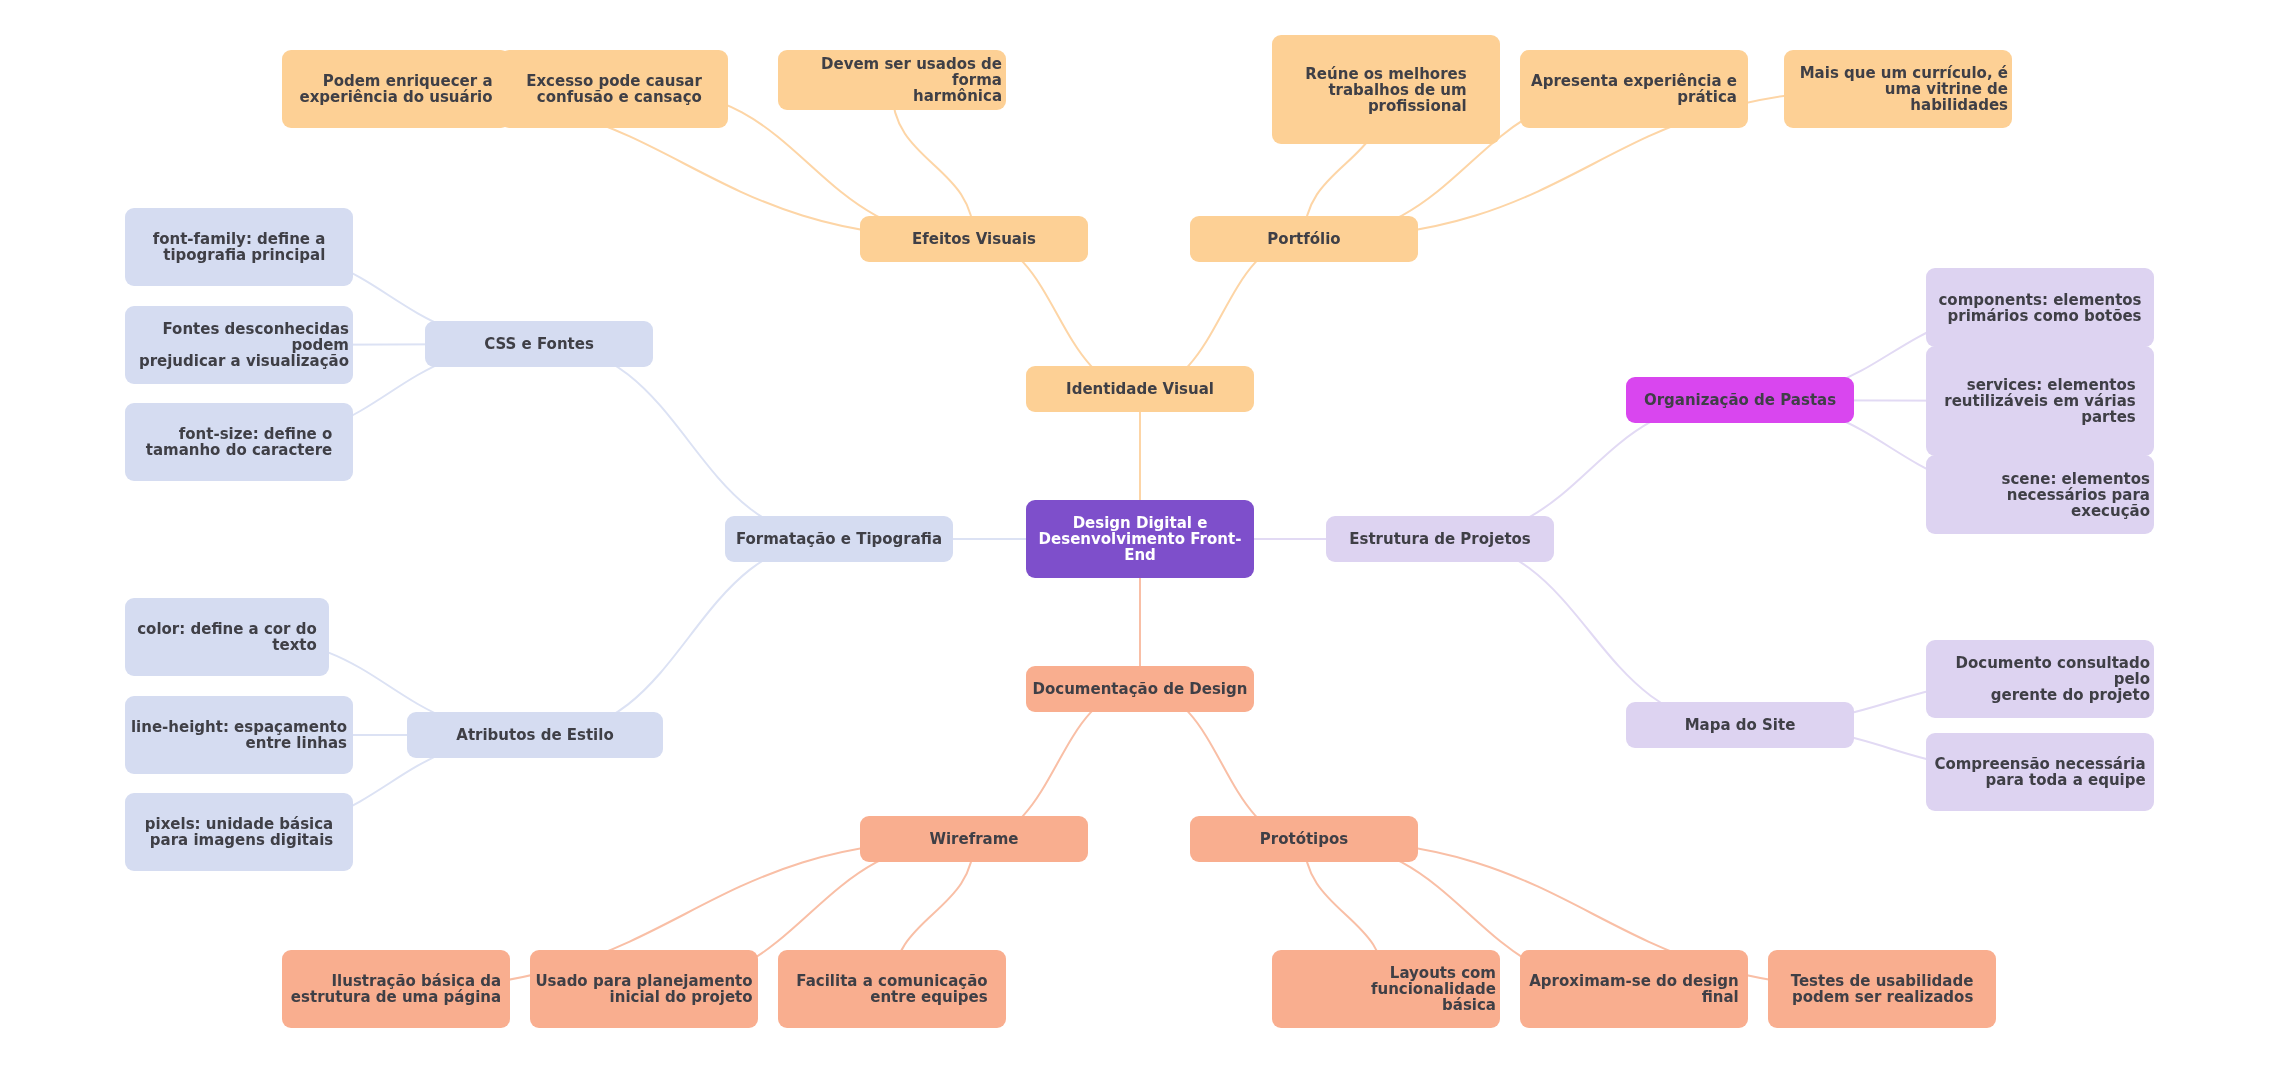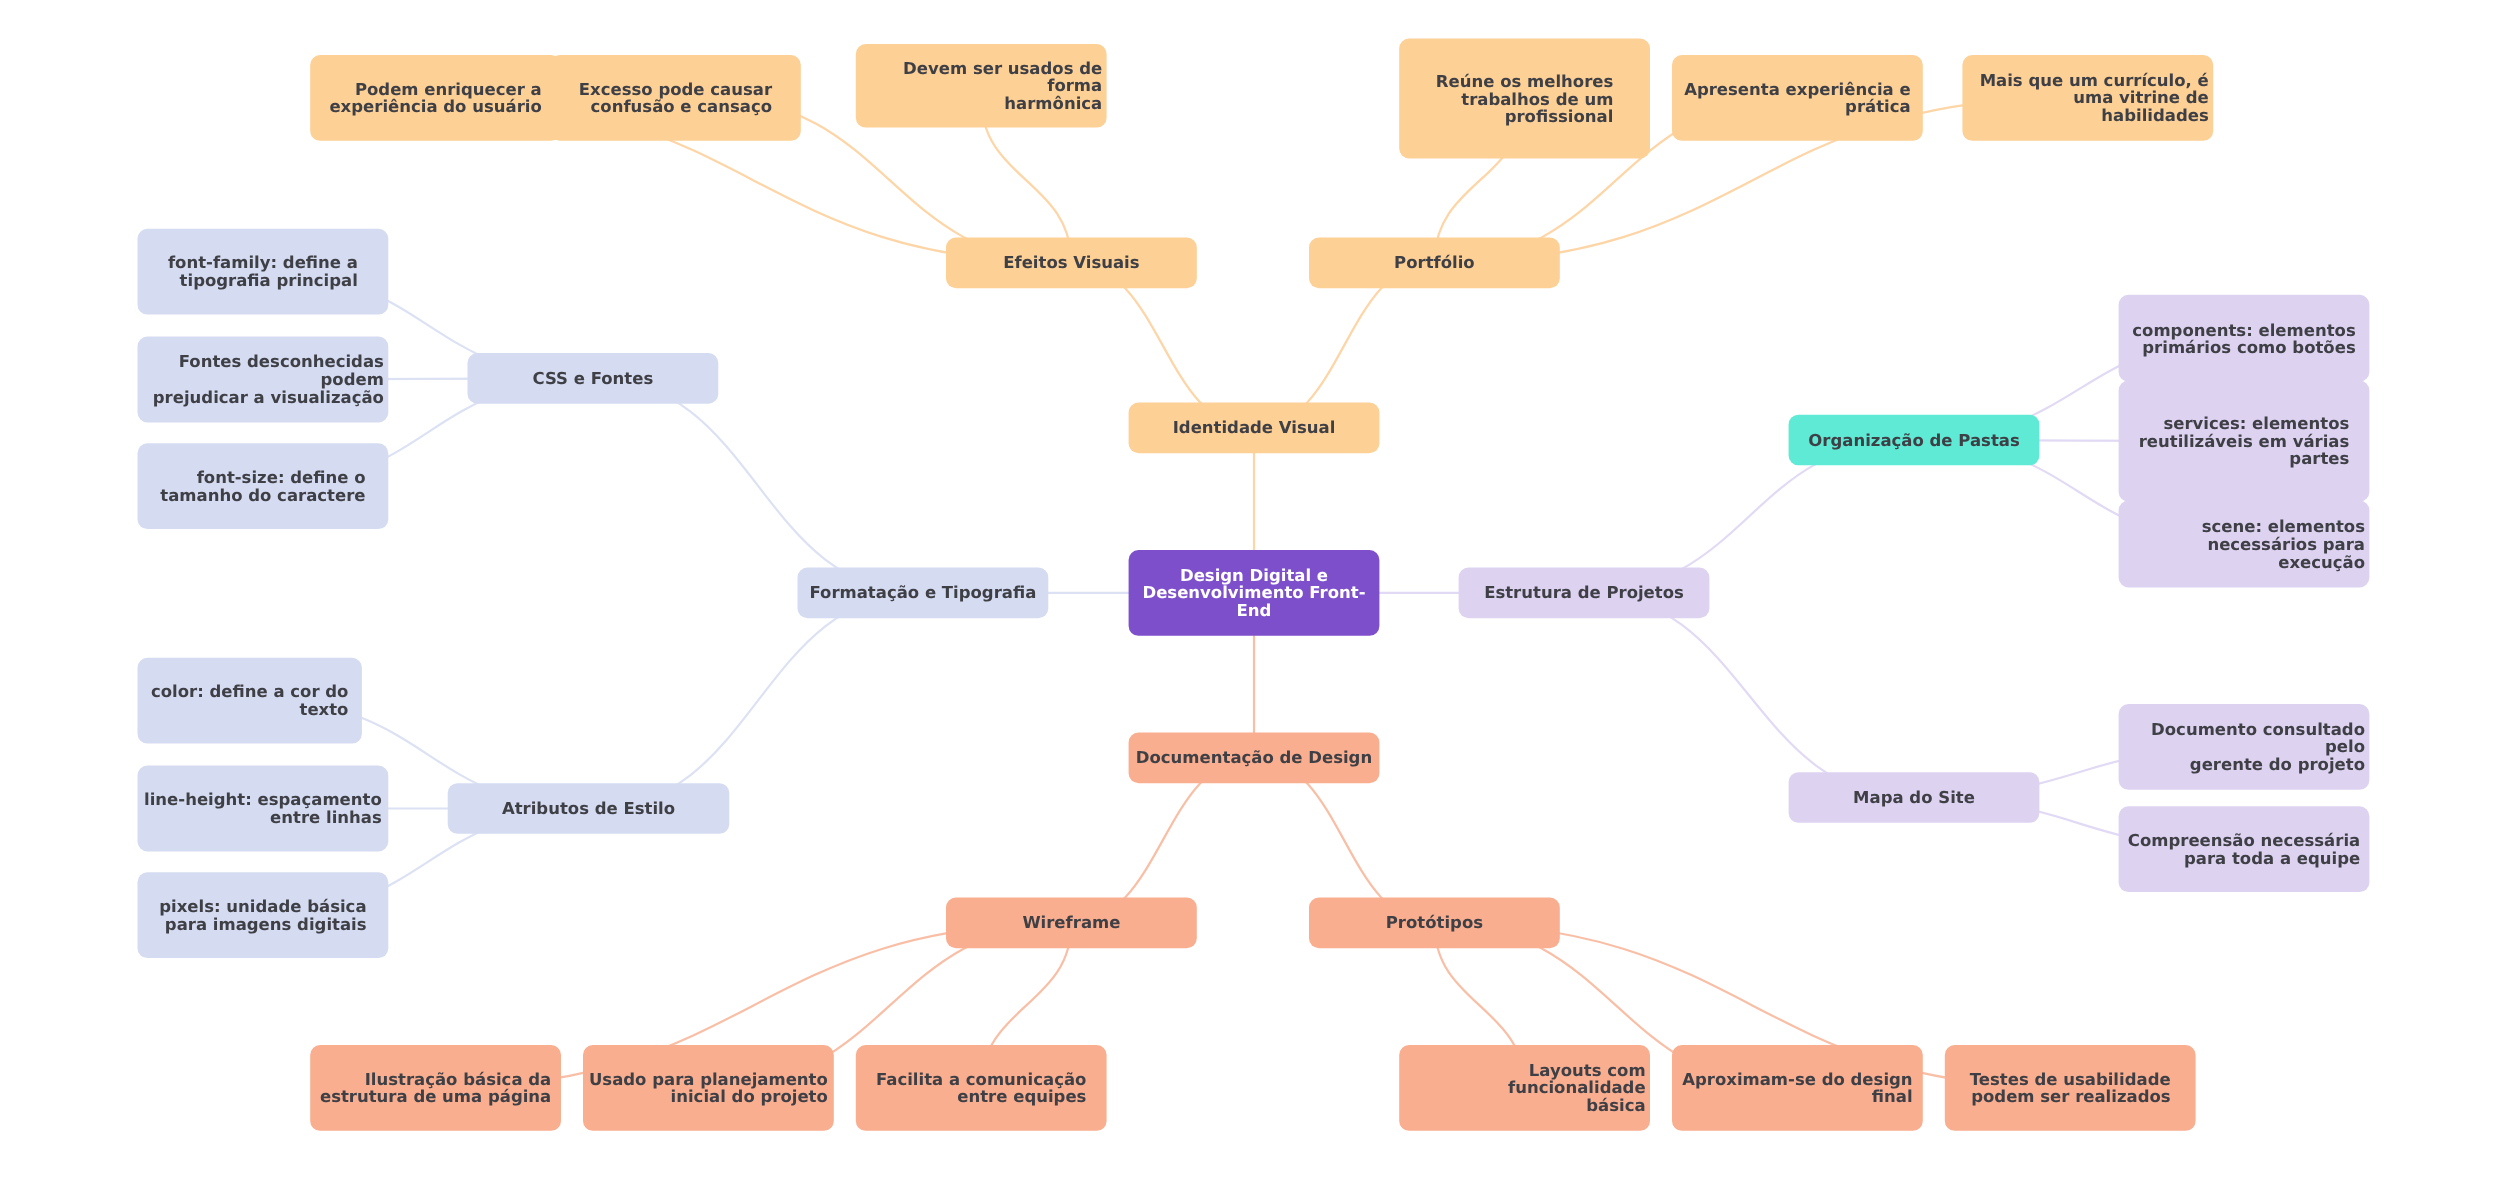--- a/index.html
+++ b/index.html
@@ -56,21 +56,21 @@
   </svg>
 <div id="nodes">
     <div class="node root" style="left: 1026px; top: 500px; width: 228px; height: 78px; background: rgb(126, 79, 203);"><span>Design Digital e
 Desenvolvimento Front-End</span></div>
     <div class="node lvl1" style="left: 1026px; top: 366px; width: 228px; height: 46px; background: rgb(253, 208, 149);"><span>Identidade Visual</span></div>
     <div class="node lvl2" style="left: 860px; top: 216px; width: 228px; height: 46px; background: rgb(253, 208, 149);"><span>Efeitos Visuais</span></div>
     <div class="node leaf" style="left: 282px; top: 50px; width: 228px; height: 78px; background: rgb(253, 208, 149);"><span>Podem enriquecer a
 experiência do usuário</span></div>
     <div class="node leaf" style="left: 500px; top: 50px; width: 228px; height: 78px; background: rgb(253, 208, 149);"><span>Excesso pode causar
 confusão e cansaço</span></div>
-    <div class="node leaf" style="left: 778px; top: 40px; width: 228px; height: 76px; background: rgb(253, 208, 149);"><span>Devem ser usados de forma
+    <div class="node leaf" style="left: 778px; top: 50px; width: 228px; height: 60px; background: rgb(253, 208, 149);"><span>Devem ser usados de forma
 harmônica</span></div>
     <div class="node lvl2" style="left: 1190px; top: 216px; width: 228px; height: 46px; background: rgb(253, 208, 149);"><span>Portfólio</span></div>
     <div class="node leaf" style="left: 1272px; top: 35px; width: 228px; height: 109px; background: rgb(253, 208, 149);"><span>Reúne os melhores
 trabalhos de um
 profissional</span></div>
     <div class="node leaf" style="left: 1520px; top: 50px; width: 228px; height: 78px; background: rgb(253, 208, 149);"><span>Apresenta experiência e
 prática</span></div>
     <div class="node leaf" style="left: 1768px; top: 50px; width: 228px; height: 78px; background: rgb(253, 208, 149); margin-left: 16px;"><span>Mais que um currículo, é
 uma vitrine de habilidades</span></div>
     <div class="node lvl1" style="left: 725px; top: 516px; width: 228px; height: 46px; background: rgb(213, 220, 241);"><span>Formatação e Tipografia</span></div>
@@ -82,21 +82,21 @@
     <div class="node leaf" style="left: 125px; top: 403px; width: 228px; height: 78px; background: rgb(213, 220, 241);"><span>font-size: define o
 tamanho do caractere</span></div>
     <div class="node lvl2" style="left: 407px; top: 712px; width: 256px; height: 46px; background: rgb(213, 220, 241);"><span>Atributos de Estilo</span></div>
     <div class="node leaf" style="left: 125px; top: 598px; width: 204px; height: 78px; background: rgb(213, 220, 241);"><span>color: define a cor do
 texto</span></div>
     <div class="node leaf" style="left: 125px; top: 696px; width: 228px; height: 78px; background: rgb(213, 220, 241);"><span>line-height: espaçamento
 entre linhas</span></div>
     <div class="node leaf" style="left: 125px; top: 793px; width: 228px; height: 78px; background: rgb(213, 220, 241);"><span>pixels: unidade básica
 para imagens digitais</span></div>
     <div class="node lvl1" style="left: 1326px; top: 516px; width: 228px; height: 46px; background: rgb(221, 211, 241);"><span>Estrutura de Projetos</span></div>
-    <div class="node lvl2" style="left: 1626px; top: 377px; width: 228px; height: 46px; background: #5eead4;"><span>Organização de Pastas</span></div>
+    <div class="node lvl2" style="left: 1626px; top: 377px; width: 228px; height: 46px; background: #d946ef;"><span>Organização de Pastas</span></div>
     <div class="node leaf" style="left: 1926px; top: 268px; width: 228px; height: 79px; background: rgb(221, 211, 241);"><span>components: elementos
 primários como botões</span></div>
     <div class="node leaf" style="left: 1926px; top: 346px; width: 228px; height: 110px; background: rgb(221, 211, 241);"><span>services: elementos
 reutilizáveis em várias
 partes</span></div>
     <div class="node leaf" style="left: 1926px; top: 455px; width: 228px; height: 79px; background: rgb(221, 211, 241);"><span>scene: elementos
 necessários para execução</span></div>
     <div class="node lvl2" style="left: 1626px; top: 702px; width: 228px; height: 46px; background: rgb(221, 211, 241);"><span>Mapa do Site</span></div>
     <div class="node leaf" style="left: 1926px; top: 640px; width: 228px; height: 78px; background: rgb(221, 211, 241);"><span>Documento consultado pelo
 gerente do projeto</span></div>

